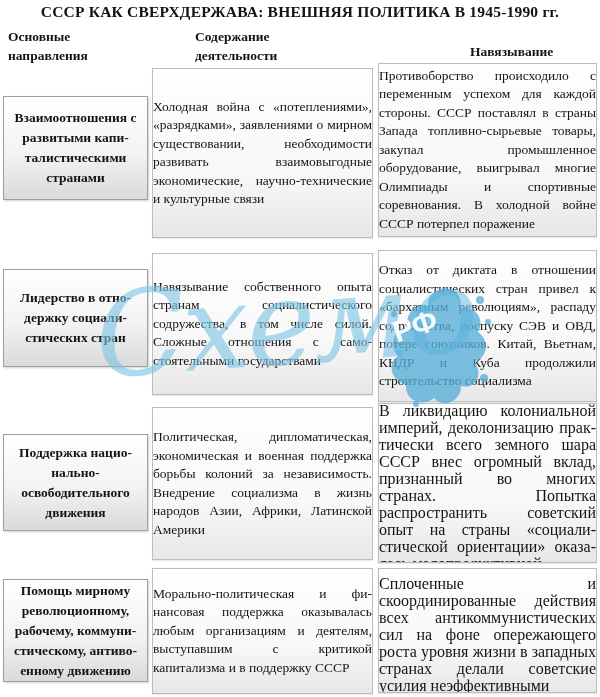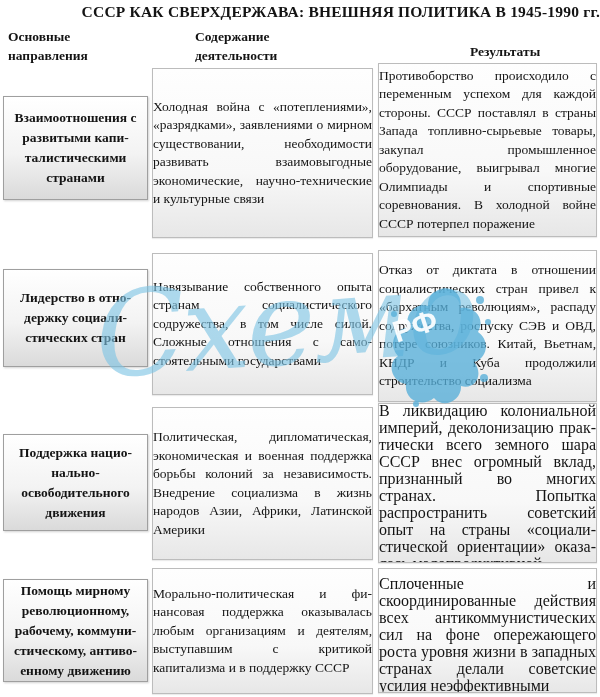--- a/index.html
+++ b/index.html
@@ -1,21 +1,21 @@
 <!DOCTYPE html>
 <html><head>
 <meta charset="utf-8">
 <style>
   html,body{margin:0;padding:0;}
   body{
     width:600px;height:697px;position:relative;background:#ffffff;
     font-family:"Liberation Serif", serif;color:#141414;overflow:hidden;
   }
   .page-title{
-    position:absolute;top:3px;left:0;width:600px;text-align:right;
+    position:absolute;top:3px;left:0;width:600px;text-align:center;
     font-size:15.5px;font-weight:bold;letter-spacing:.2px;
   }
   .col-head{
     position:absolute;font-size:13.5px;font-weight:bold;line-height:19px;
     white-space:pre-line;
   }
   .box{
     position:absolute;box-sizing:border-box;overflow:hidden;
     display:flex;align-items:center;
   }
@@ -55,21 +55,21 @@
 </style>
 </head>
 <body>
 
 <div class="page-title">СССР КАК СВЕРХДЕРЖАВА: ВНЕШНЯЯ ПОЛИТИКА В 1945-1990 гг.</div>
 
 <div class="col-head" style="left:8px;top:27px;">Основные
 направления</div>
 <div class="col-head" style="left:195px;top:27px;">Содержание
 деятельности</div>
-<div class="col-head" style="left:470px;top:42px;">Результаты</div>
+<div class="col-head" style="left:470px;top:42px;">Навязывание</div>
 
 <div class="box dir-box" style="left:3px;top:96px;width:145px;height:104px;">
   <div class="txt">Взаимоотношения с развитыми капи­талистическими странами</div>
 </div>
 <div class="box txt-box" style="left:152px;top:68px;width:221px;height:170px;">
   <div class="txt">Холодная война с «потепления­ми», «разрядками», заявлениями о мирном существовании, необ­ходимости развивать взаимовы­годные экономические, научно-технические и культурные связи</div>
 </div>
 <div class="box txt-box" style="left:378px;top:63px;width:219px;height:174px;">
   <div class="txt">Противоборство происходило с переменным успехом для каж­дой стороны. СССР поставлял в страны Запада топливно-сырьевые товары, закупал про­мышленное оборудование, вы­игрывал многие Олимпиады и спортивные соревнования. В холодной войне СССР потерпел поражение</div>
 </div>

